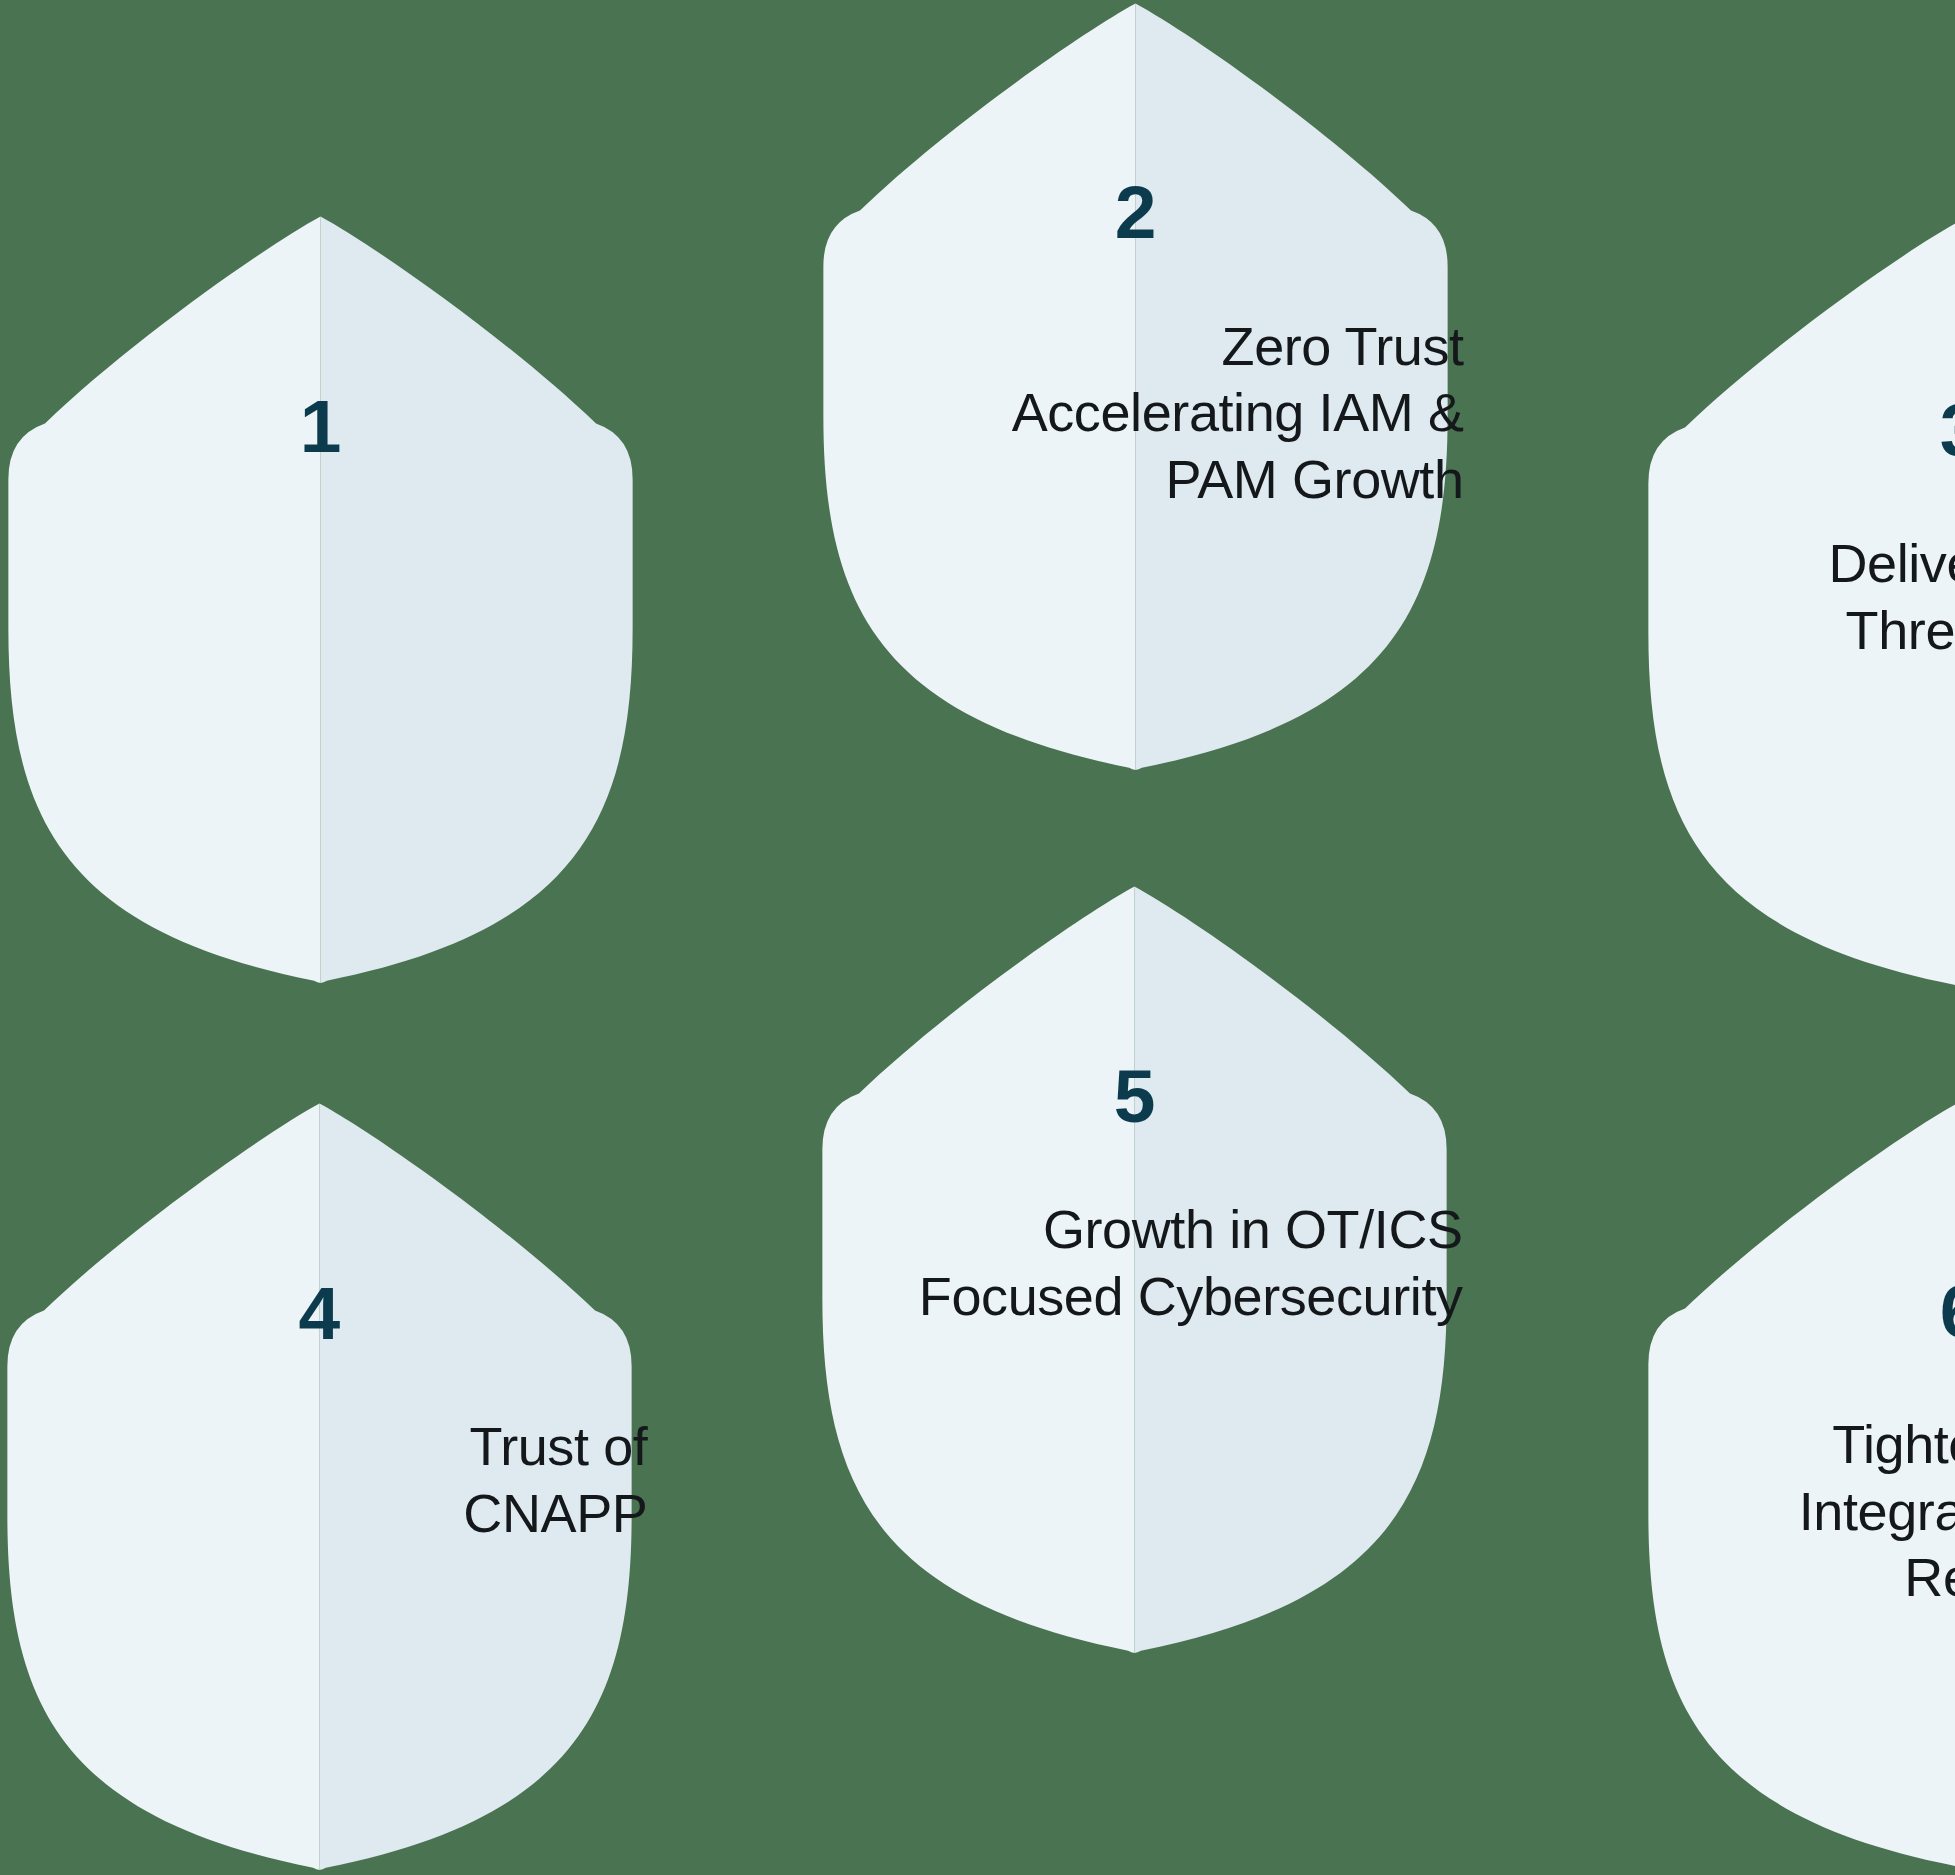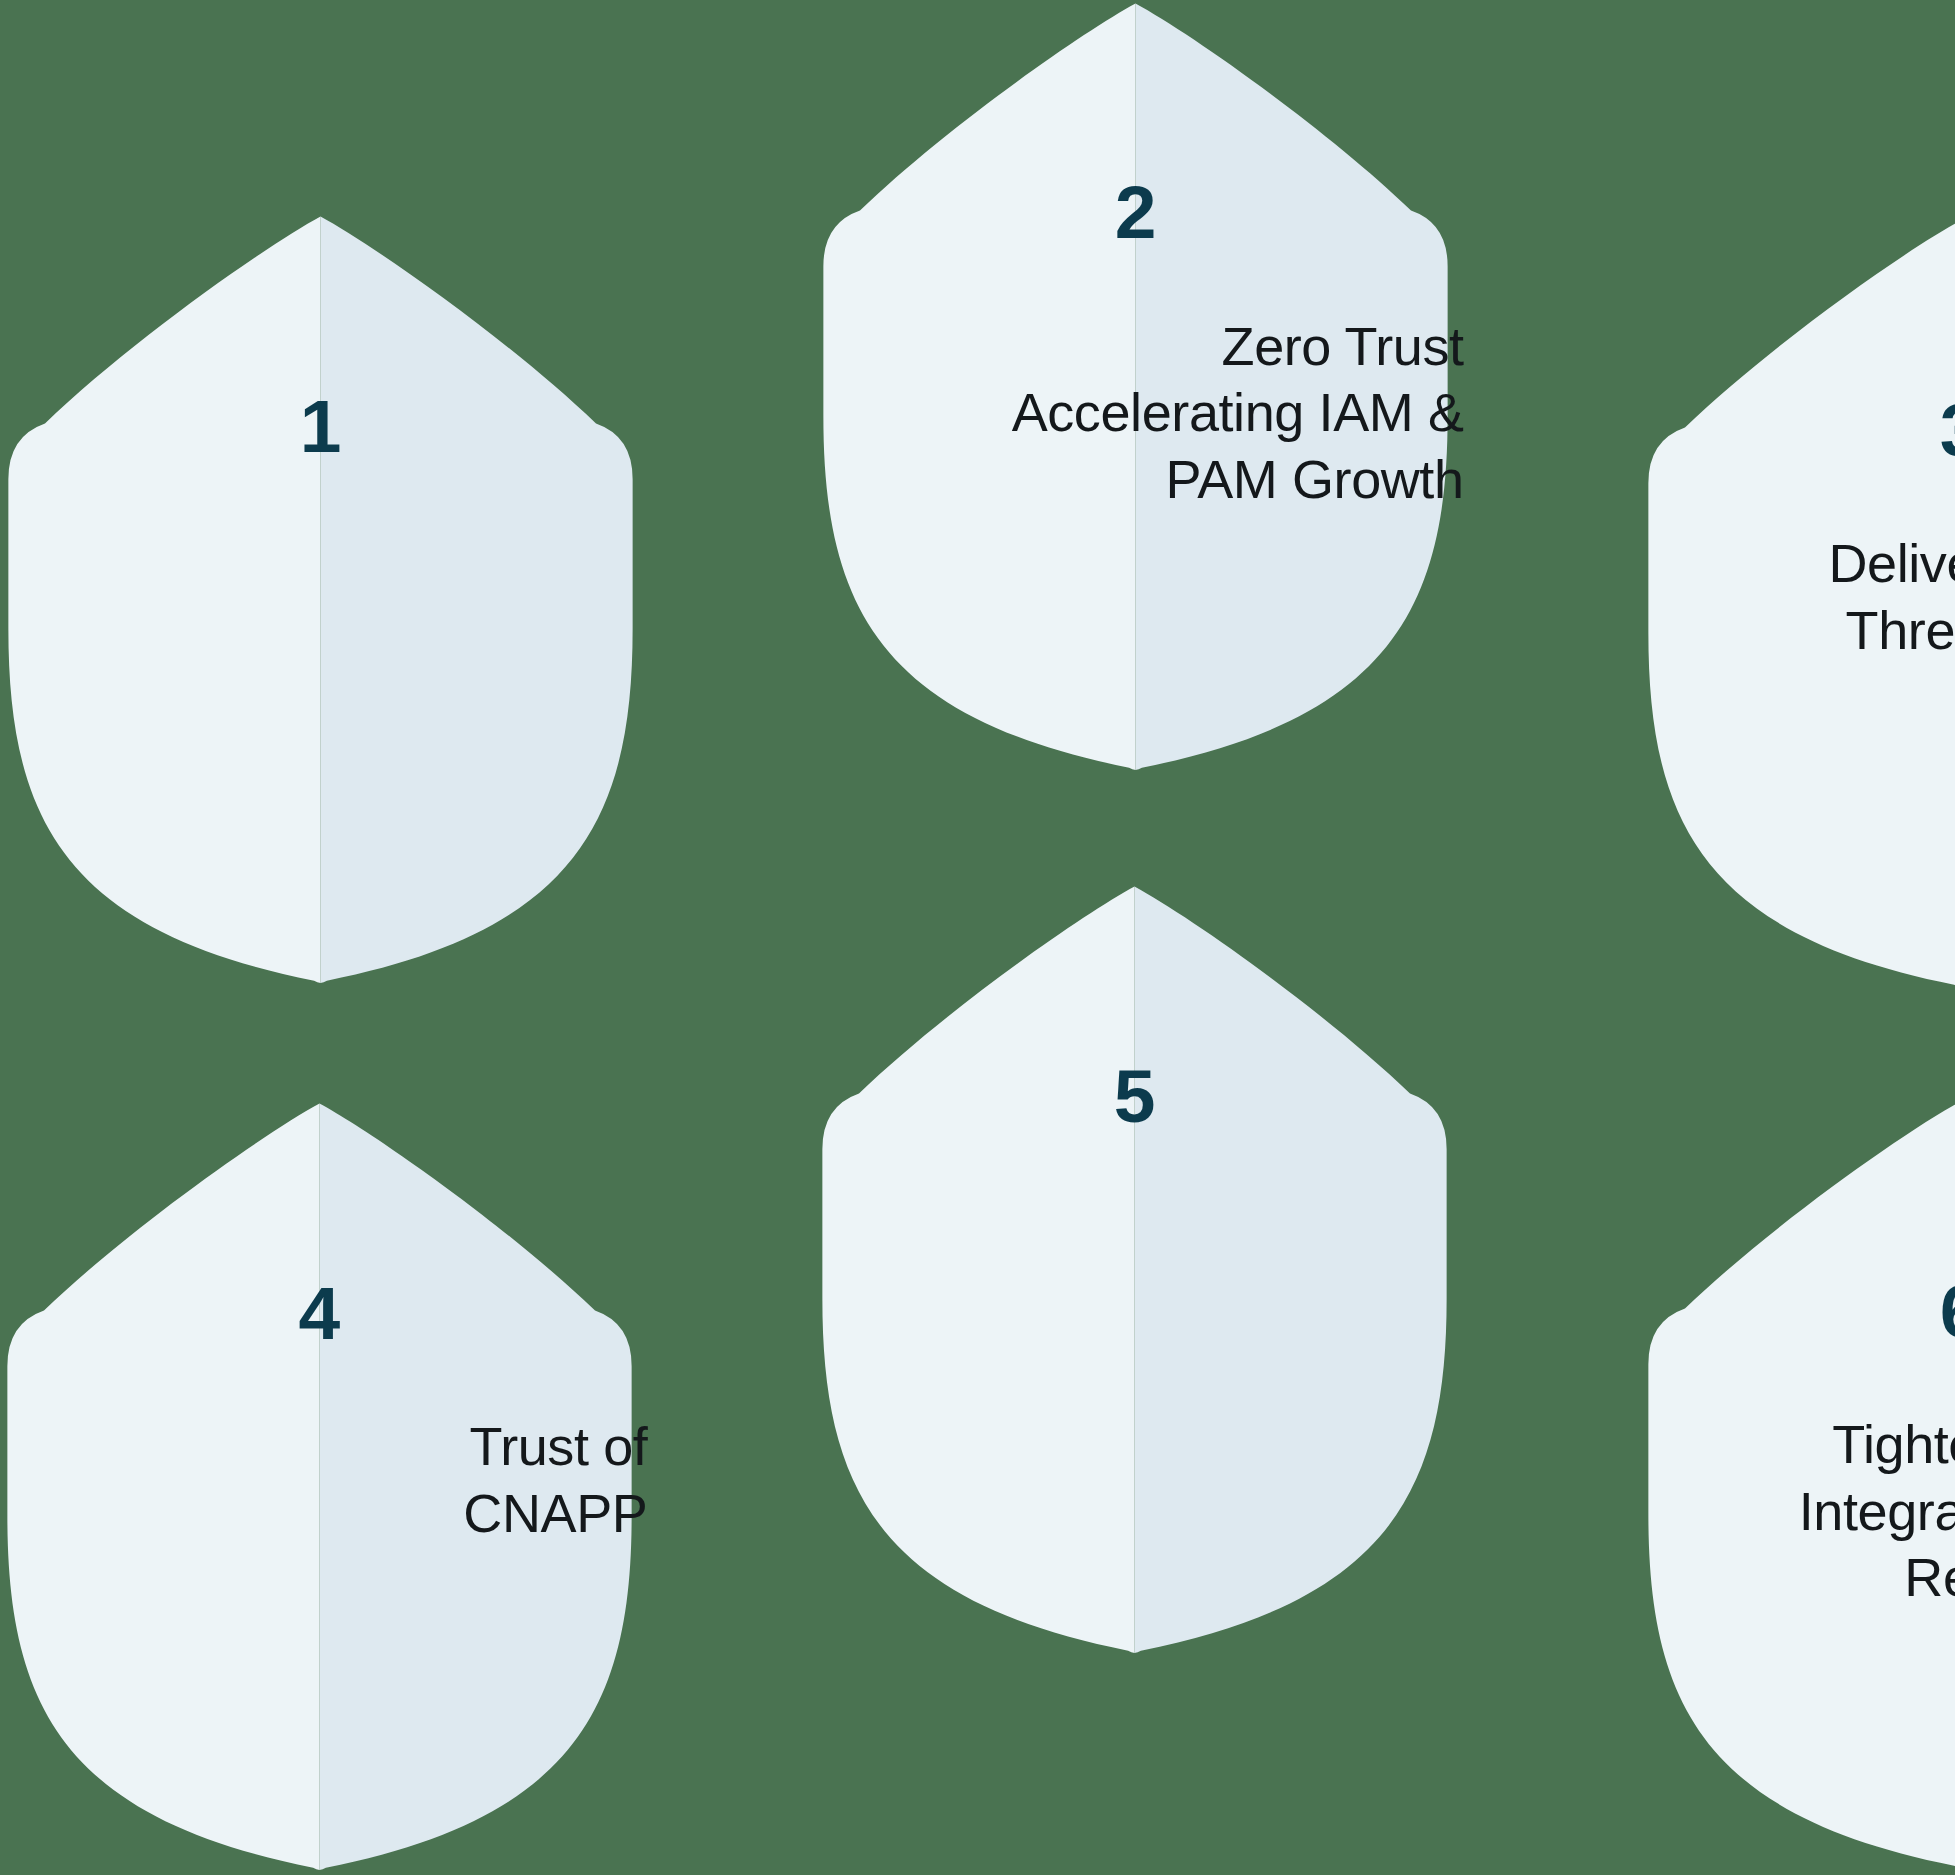--- a/index.html
+++ b/index.html
@@ -110,20 +110,22 @@
     <div class="title">Trust of
 CNAPP</div>
   </div>
 
   <div class="shield p5">
     <svg viewBox="0 0 800 970" preserveAspectRatio="none" aria-hidden="true">
       <path class="half-right" d="M 400 2 L 400 965 Q 404 964 408 962 C 720 900 792 760 792 520 L 792 332 Q 792 278 746 262 C 640 160 470 40 400 2 Z"></path>
       <path class="half-left" d="M 400 2 C 330 40 160 160 54 262 Q 8 278 8 332 L 8 520 C 8 760 80 900 392 962 Q 396 964 400 965 Z"></path>
     </svg>
     <div class="num">5</div>
+    <div class="title">Growth in OT/ICS
+Focused Cybersecurity</div>
   </div>
 
   <div class="shield p6">
     <svg viewBox="0 0 800 970" preserveAspectRatio="none" aria-hidden="true">
       <path class="half-right" d="M 400 2 L 400 965 Q 404 964 408 962 C 720 900 792 760 792 520 L 792 332 Q 792 278 746 262 C 640 160 470 40 400 2 Z"></path>
       <path class="half-left" d="M 400 2 C 330 40 160 160 54 262 Q 8 278 8 332 L 8 520 C 8 760 80 900 392 962 Q 396 964 400 965 Z"></path>
     </svg>
     <div class="num">6</div>
     <div class="title">Tighter GRC-Cyber
 Integration Driven by

